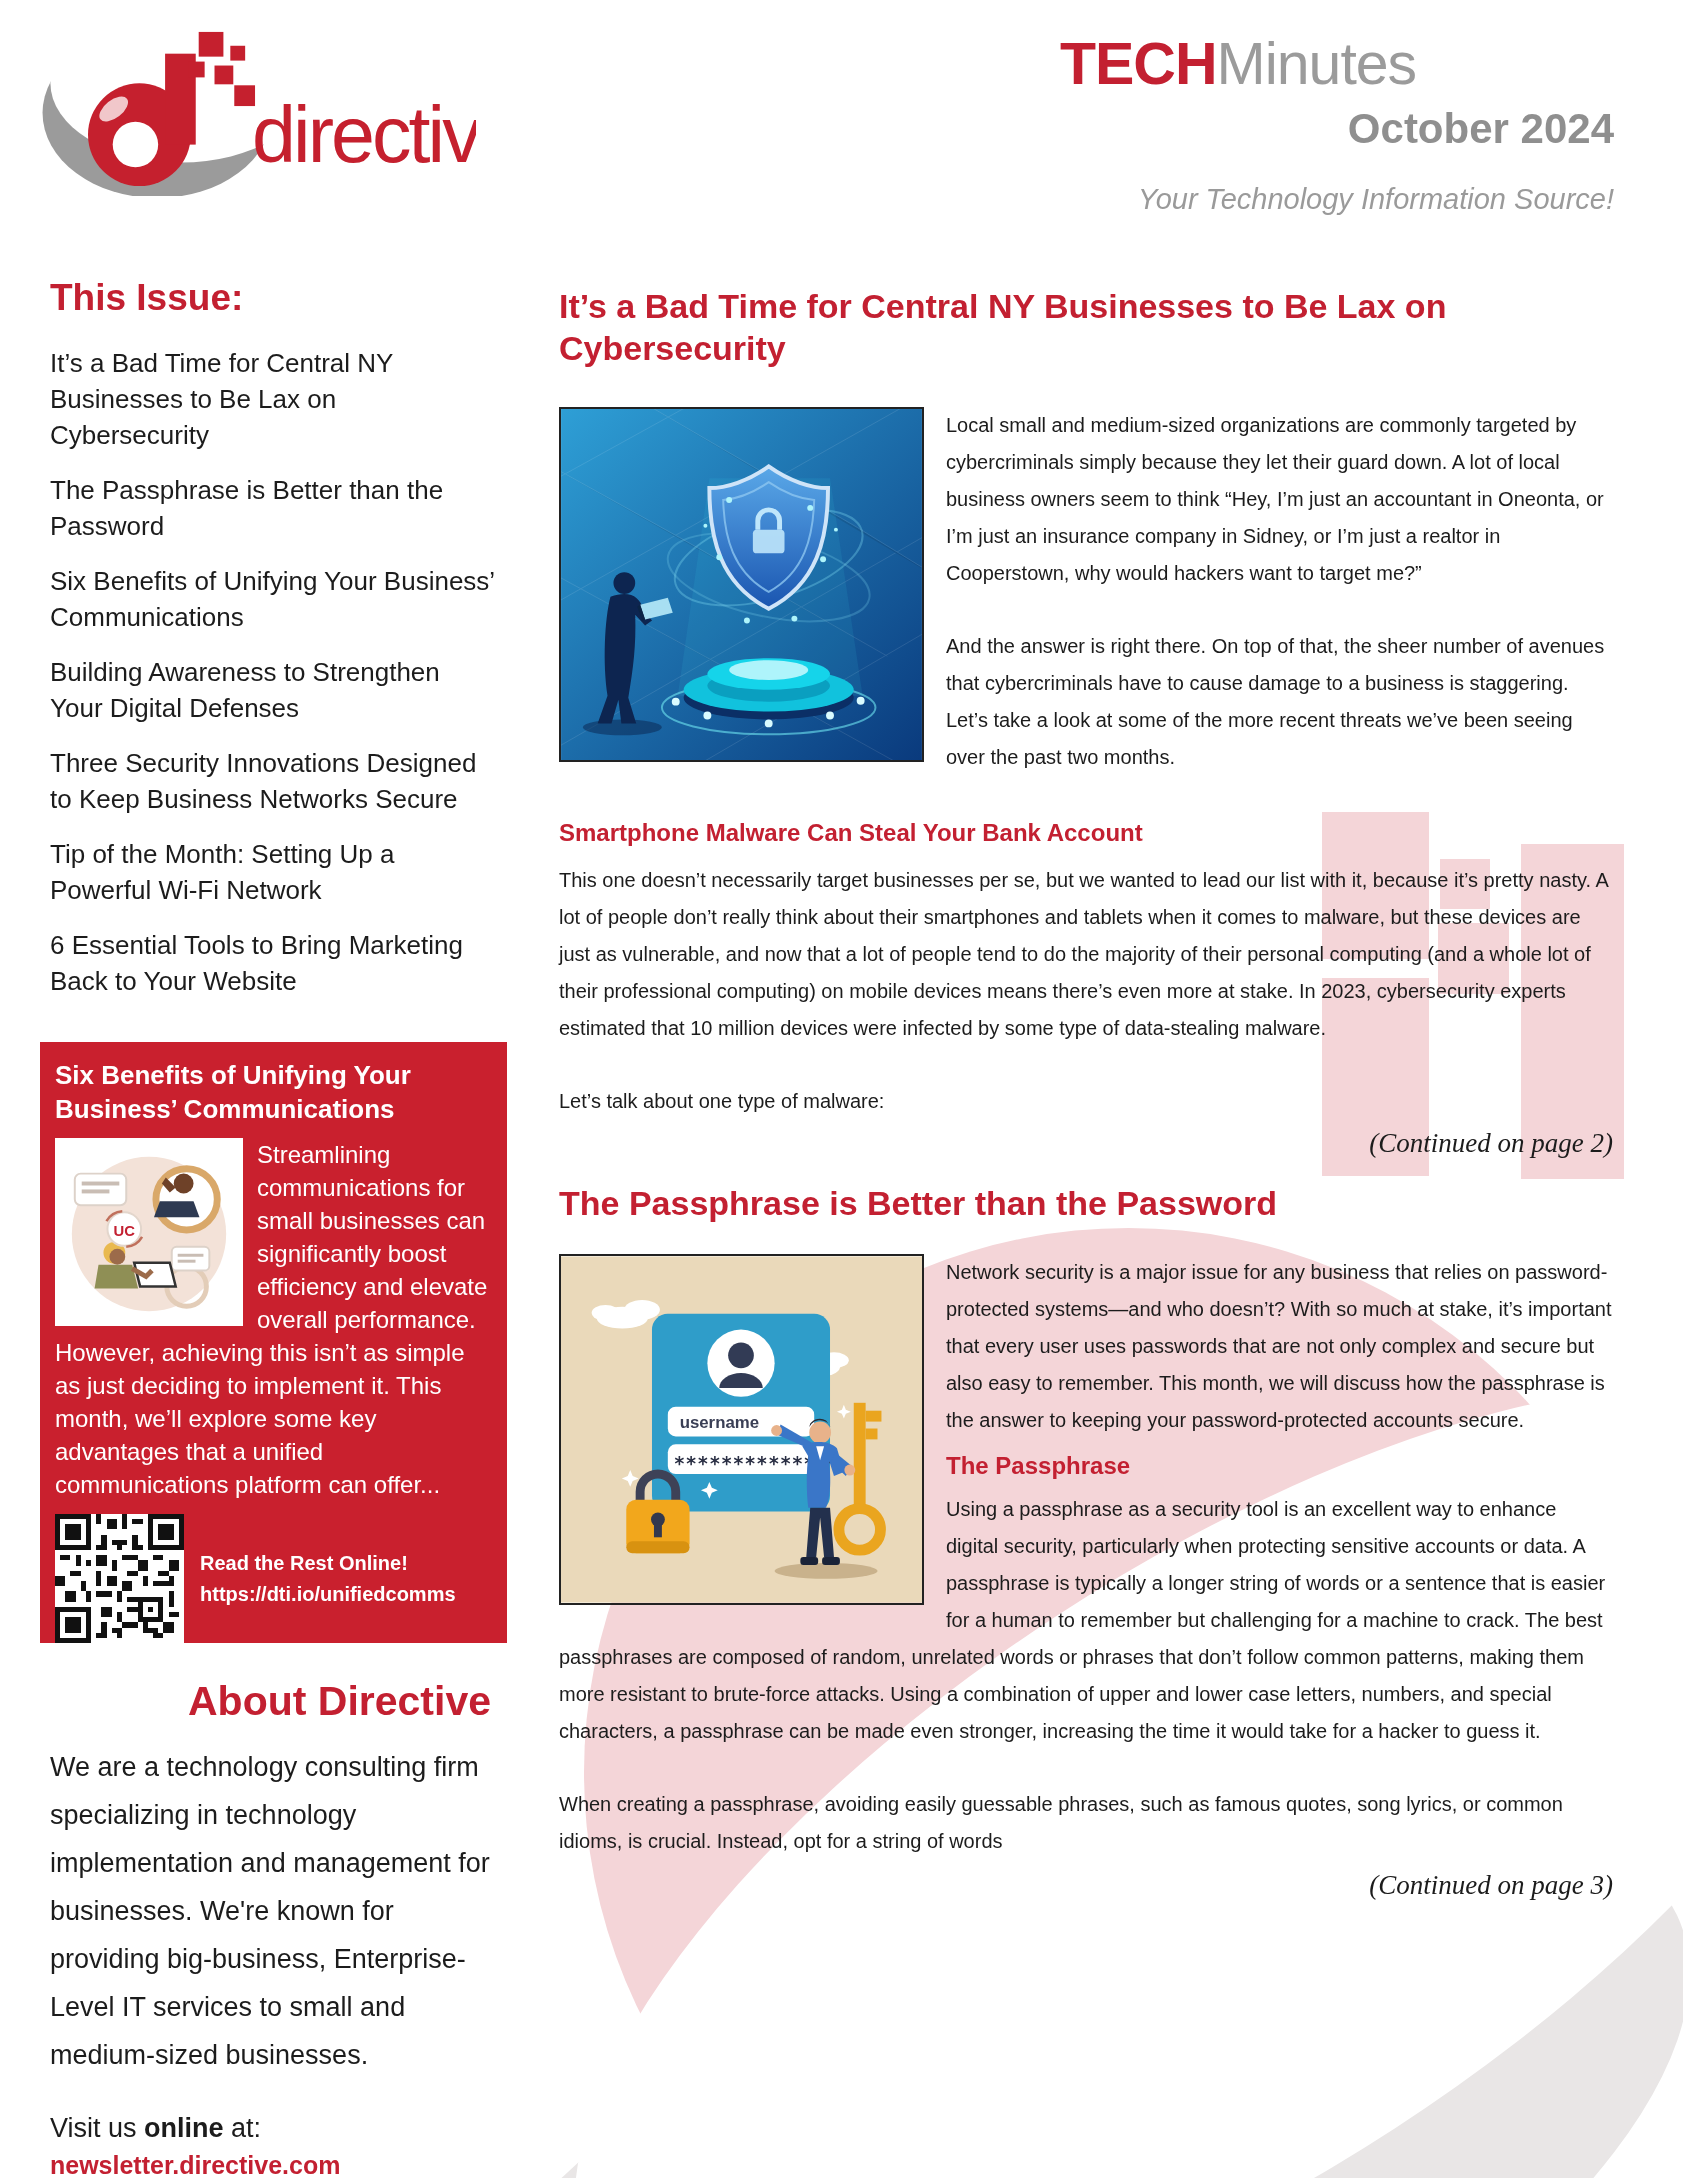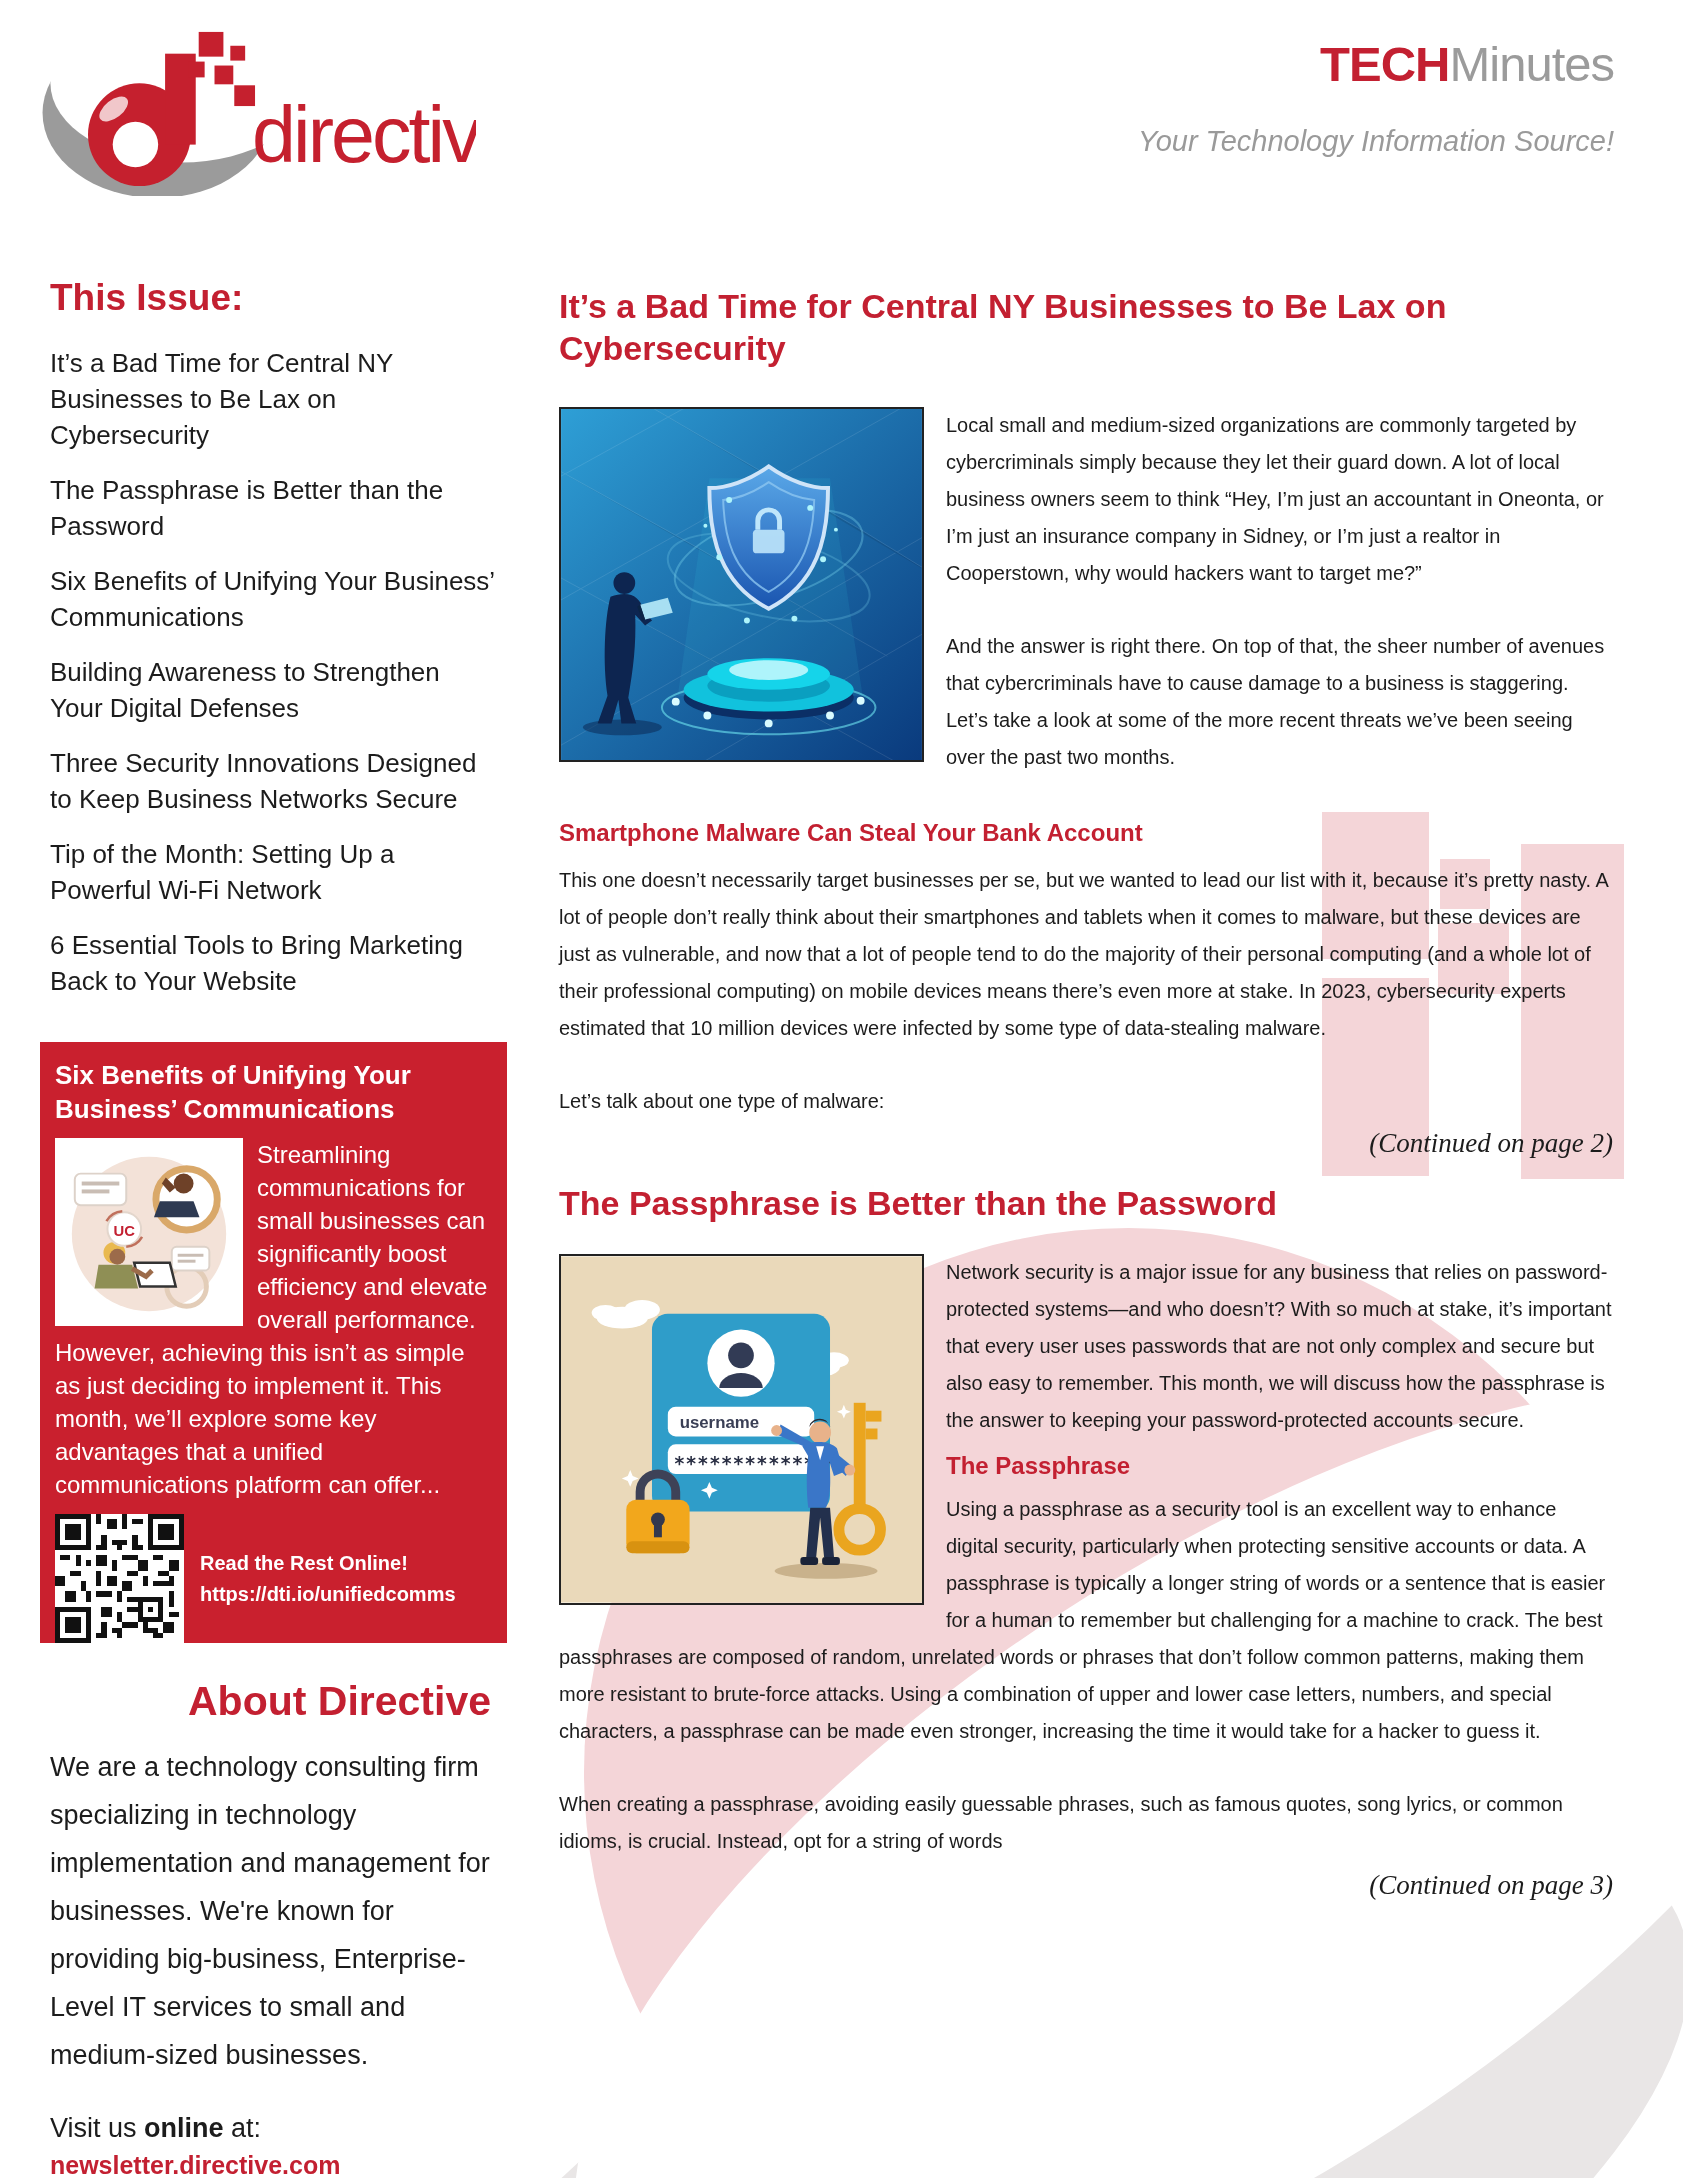--- a/index.html
+++ b/index.html
@@ -21,21 +21,21 @@
   .px{background:#f4d5d8;position:absolute;}
   .px1{left:1322px;top:812px;width:107px;height:147px;}
   .px2{left:1322px;top:978px;width:107px;height:198px;}
   .px3{left:1440px;top:859px;width:50px;height:50px;}
   .px4{left:1438px;top:923px;width:71px;height:71px;}
   .px5{left:1521px;top:844px;width:103px;height:335px;}
 
   
   .logo{position:absolute;left:40px;top:26px;z-index:2;}
   .masthead{position:absolute;right:69px;top:34px;width:752px;text-align:right;z-index:2;}
-  .m-title{font-size:49px;line-height:61px;letter-spacing:-1px;}
+  .m-title{font-size:59px;line-height:61px;letter-spacing:-1px;text-align:center;}
   .m-tech{color:#c32031;font-weight:bold;}
   .m-minutes{color:#9b9b9b;font-weight:normal;}
   .m-date{font-size:42px;font-weight:bold;color:#8f8f8f;margin-top:10px;}
   .m-tagline{font-size:29px;font-style:italic;color:#9a9a9a;margin-top:30px;text-align:right;}
 
   
   .this-issue{position:absolute;left:50px;top:277px;width:446px;z-index:2;}
   .ti-title{color:#c32031;font-size:37px;font-weight:bold;margin-bottom:26px;}
   .ti-item{font-size:26px;line-height:36px;margin-bottom:19px;}
 
@@ -97,20 +97,21 @@
       <rect x="192" y="20" width="15" height="15" fill="#c5202e"></rect>
       <rect x="150" y="36" width="16" height="16" fill="#c5202e"></rect>
       <rect x="176" y="40" width="19" height="19" fill="#c5202e"></rect>
       <rect x="196" y="60" width="21" height="21" fill="#c5202e"></rect>
       <text x="214" y="138" font-size="80" letter-spacing="-3" fill="#c5202e" font-family="Liberation Sans, sans-serif">directive</text>
     </svg>
   </div>
 
   <div class="masthead">
     <div class="m-title"><span class="m-tech">TECH</span><span class="m-minutes">Minutes</span></div>
+    <div class="m-date">October 2024</div>
     <div class="m-tagline">Your Technology Information Source!</div>
   </div>
 
   <div class="this-issue">
     <div class="ti-title">This Issue:</div>
     <div class="ti-item">It’s a Bad Time for Central NY Businesses to Be Lax on Cybersecurity</div>
     <div class="ti-item">The Passphrase is Better than the Password</div>
     <div class="ti-item">Six Benefits of Unifying Your Business’ Communications</div>
     <div class="ti-item">Building Awareness to Strengthen Your Digital Defenses</div>
     <div class="ti-item">Three Security Innovations Designed to Keep Business Networks Secure</div>

